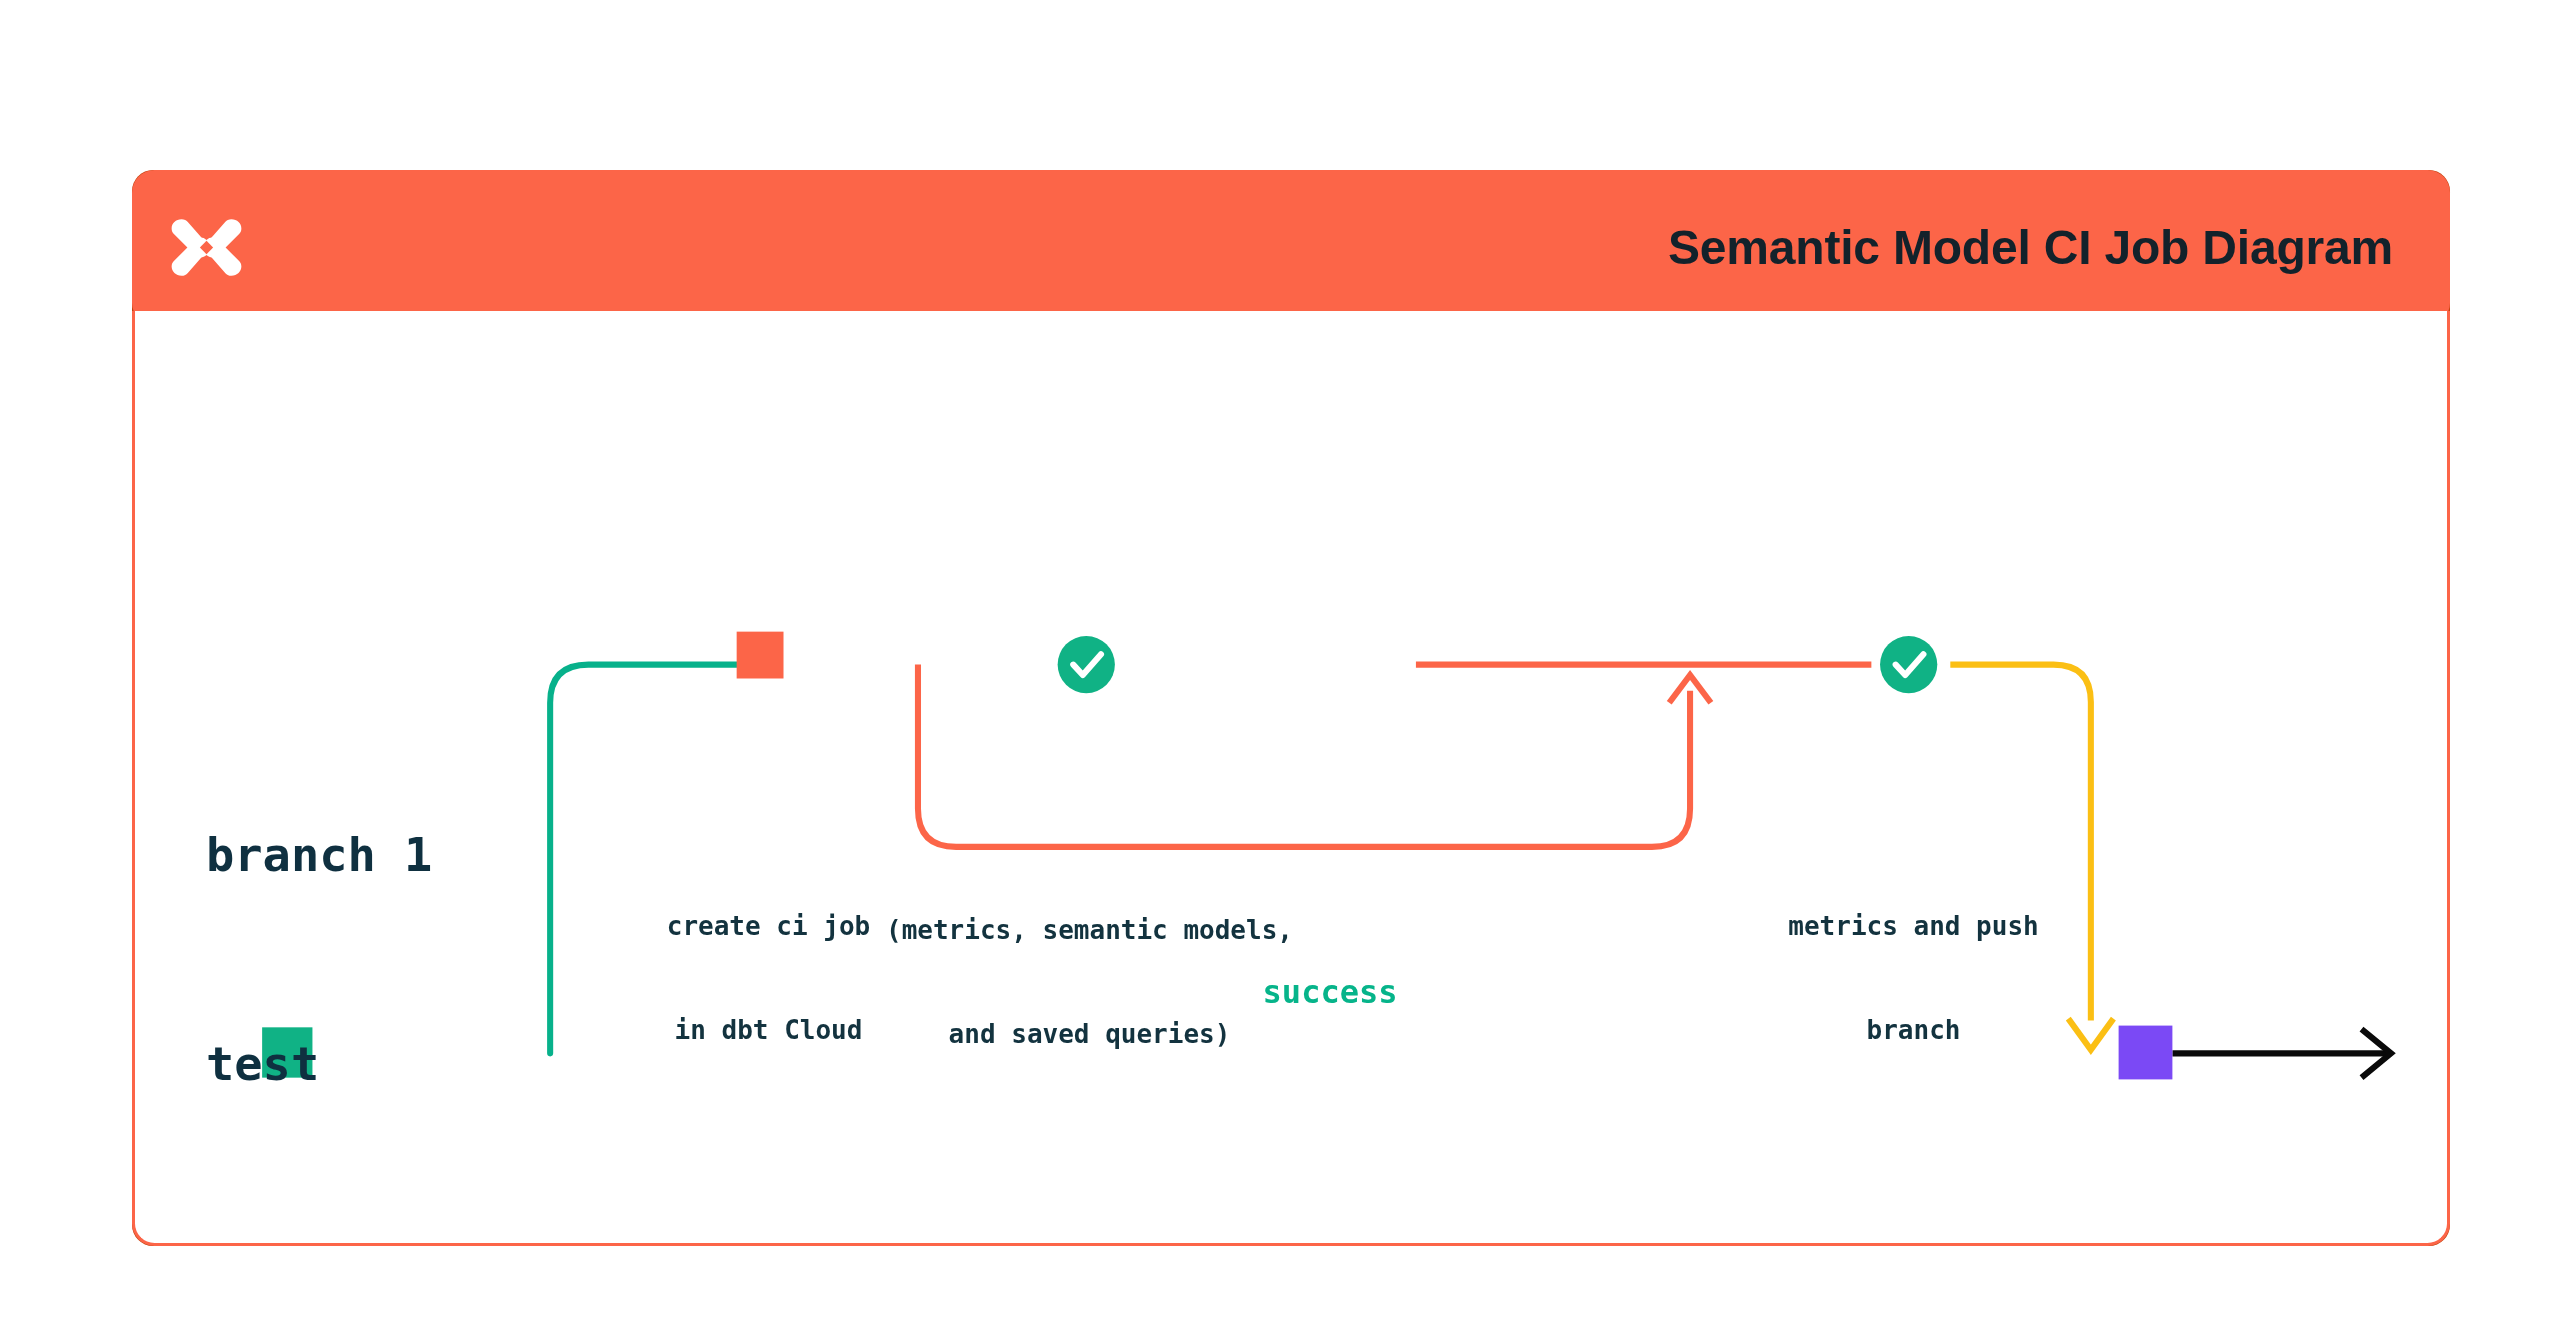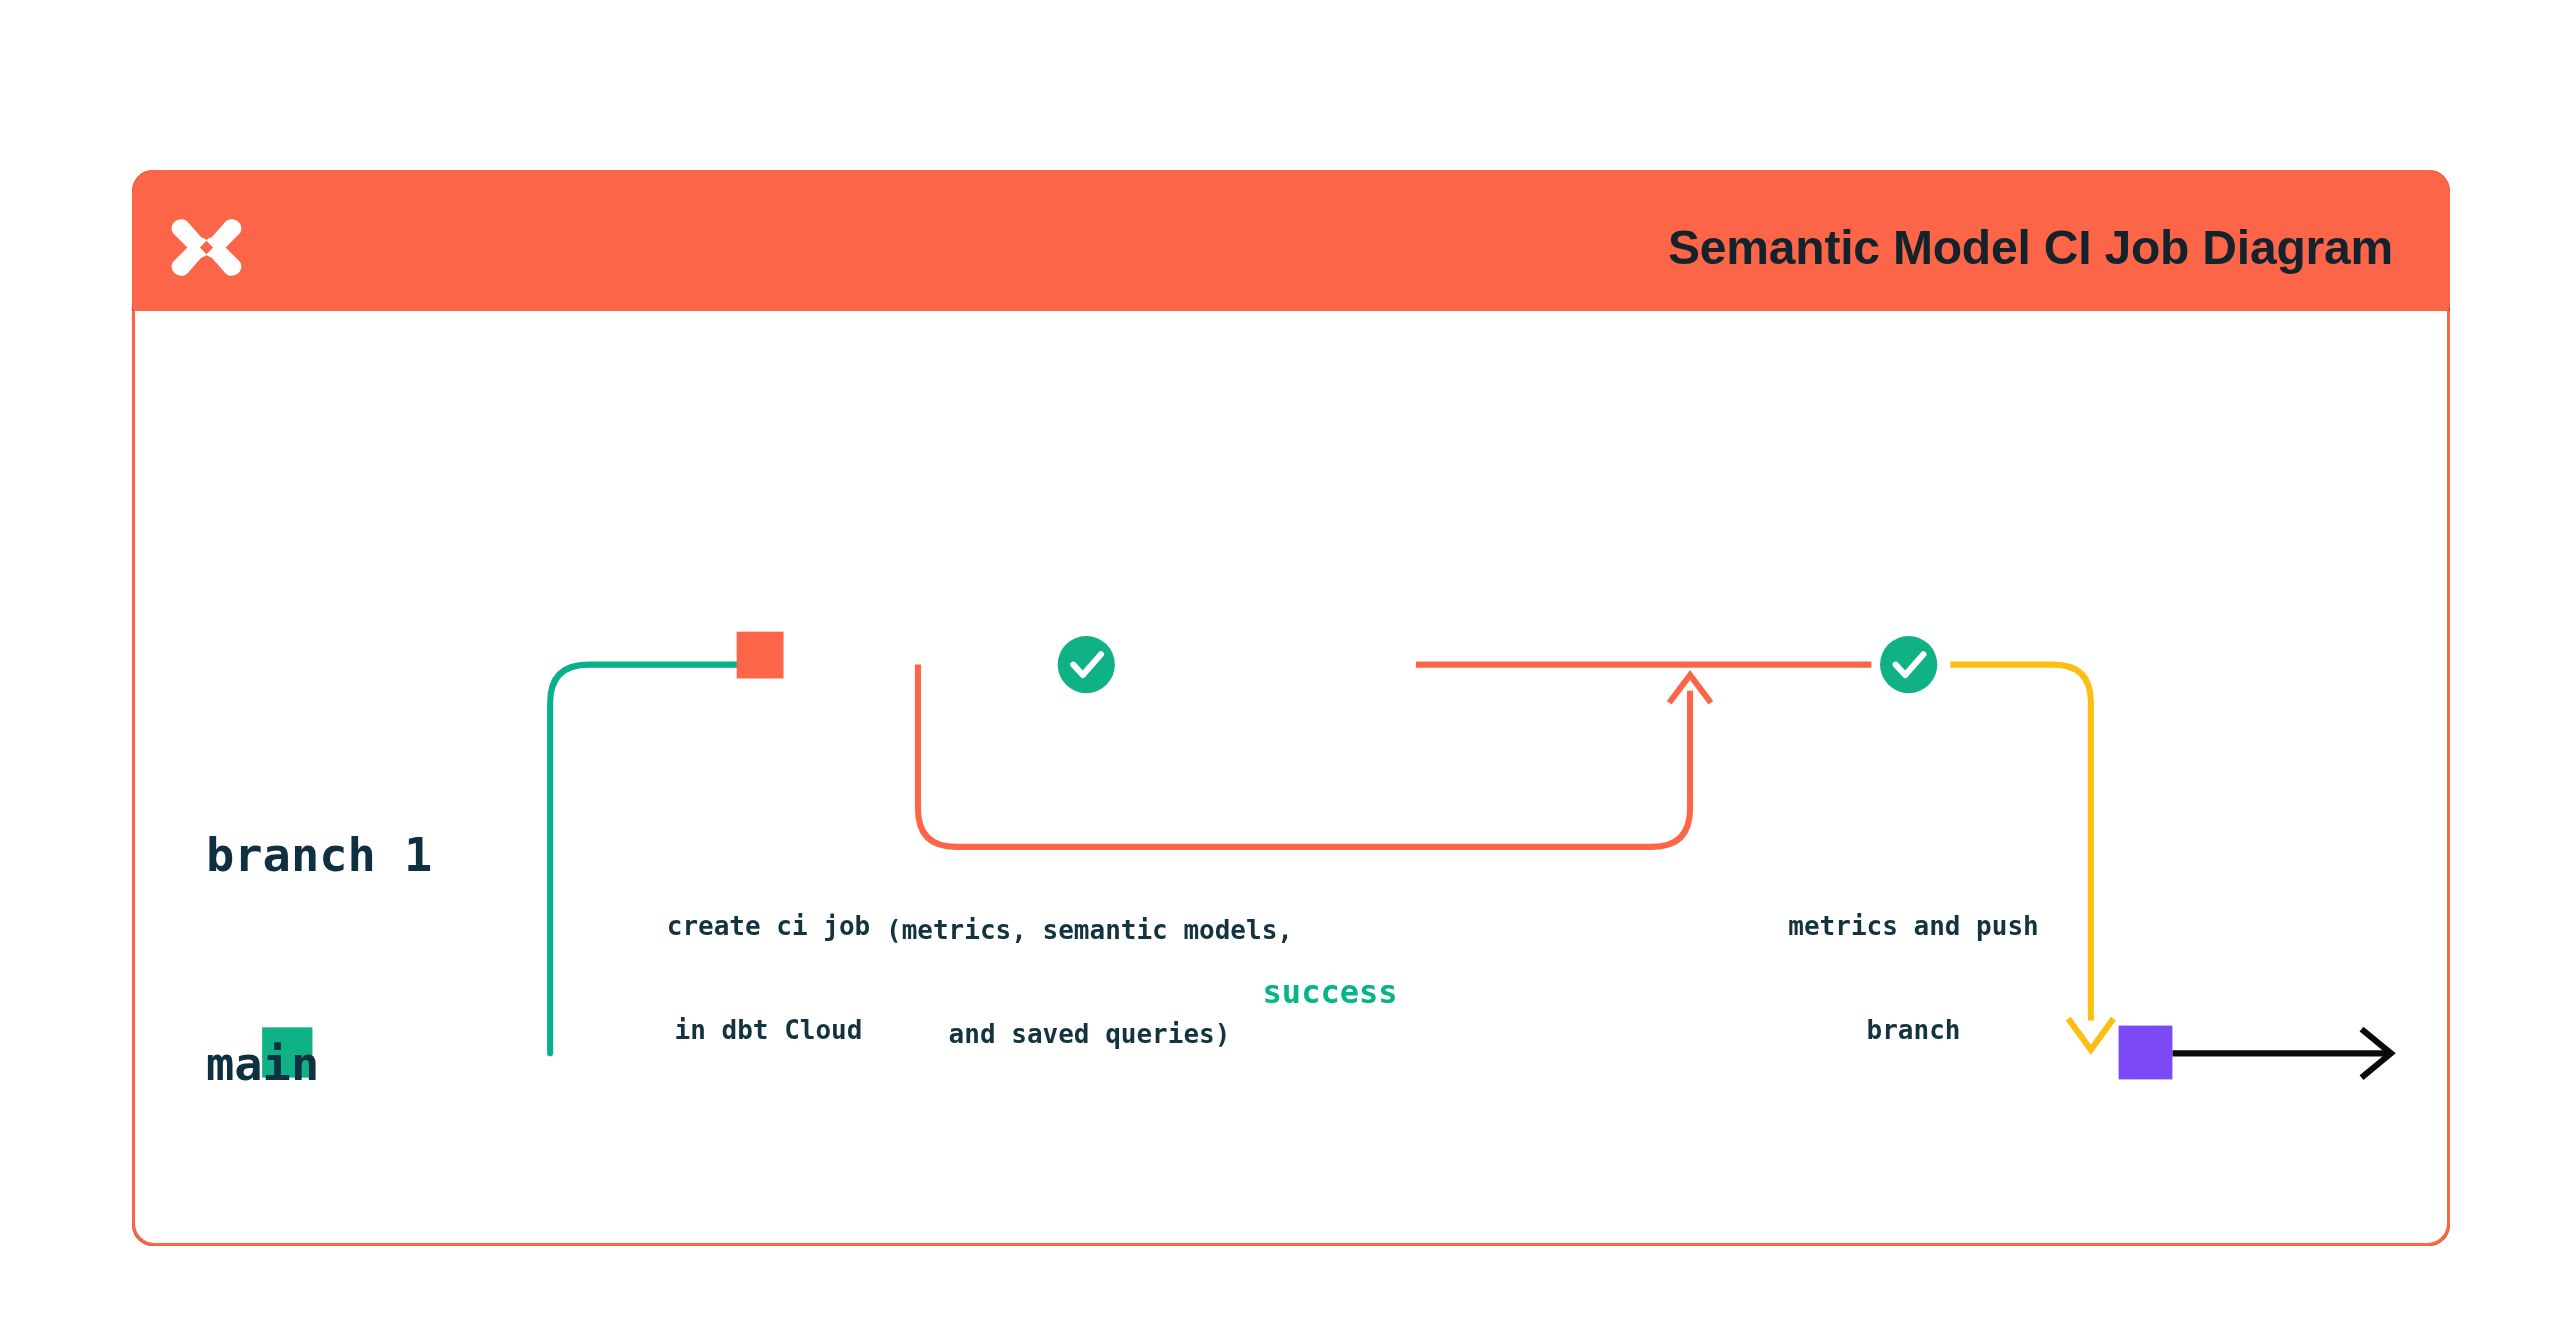--- a/index.html
+++ b/index.html
@@ -197,21 +197,21 @@
           <path d="M 2033 570 L 2044 582 L 2065 558" stroke="#ffffff" stroke-width="7" fill="none" stroke-linecap="round" stroke-linejoin="round"></path>
         </g>
 
         <rect x="150" y="988" width="58" height="58" fill="#10B285"></rect>
 
         <rect x="2290" y="986" width="62" height="62" fill="#7B49F5"></rect>
       </svg>
 
       <div class="branch-name" style="left:71px; top:516px;">branch 1</div>
 
-      <div class="branch-name" style="left:71px; top:725px;">main</div>
+      <div class="branch-name" style="left:71px; top:725px;">test</div>
 
       <div class="lbl node-caption" style="left:486px; top:529px; width:295px;">
         <div>create ci job</div>
         <div>in dbt Cloud</div>
       </div>
 
       <div class="lbl node-caption" style="left:677px; top:533px; width:555px;">
         <div>(metrics, semantic models,</div>
         <div>and saved queries)</div>
       </div>

